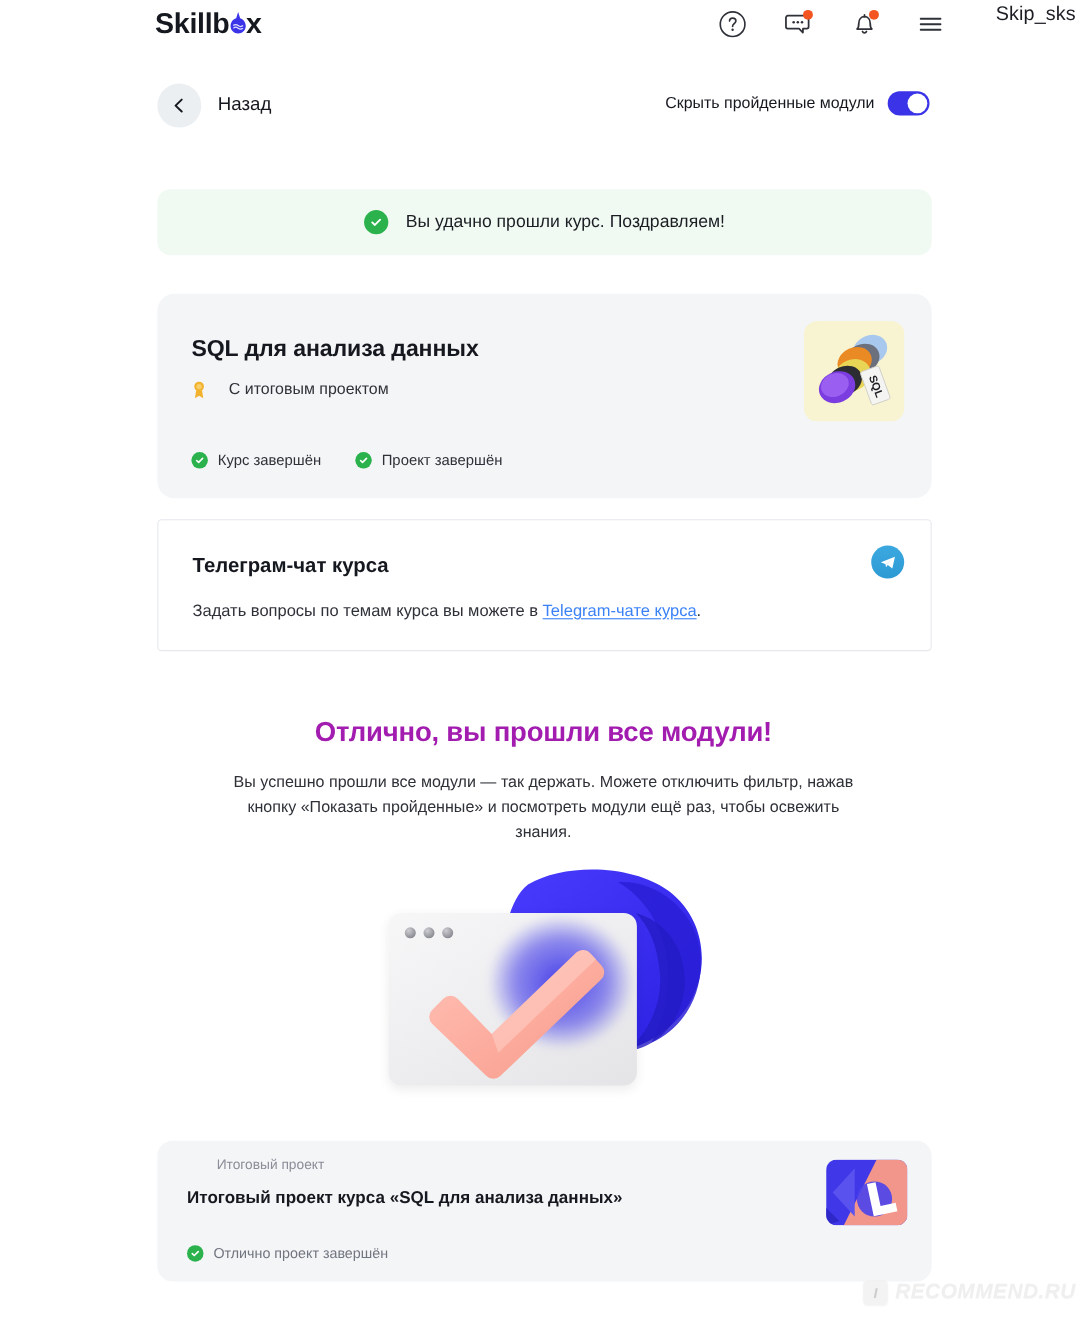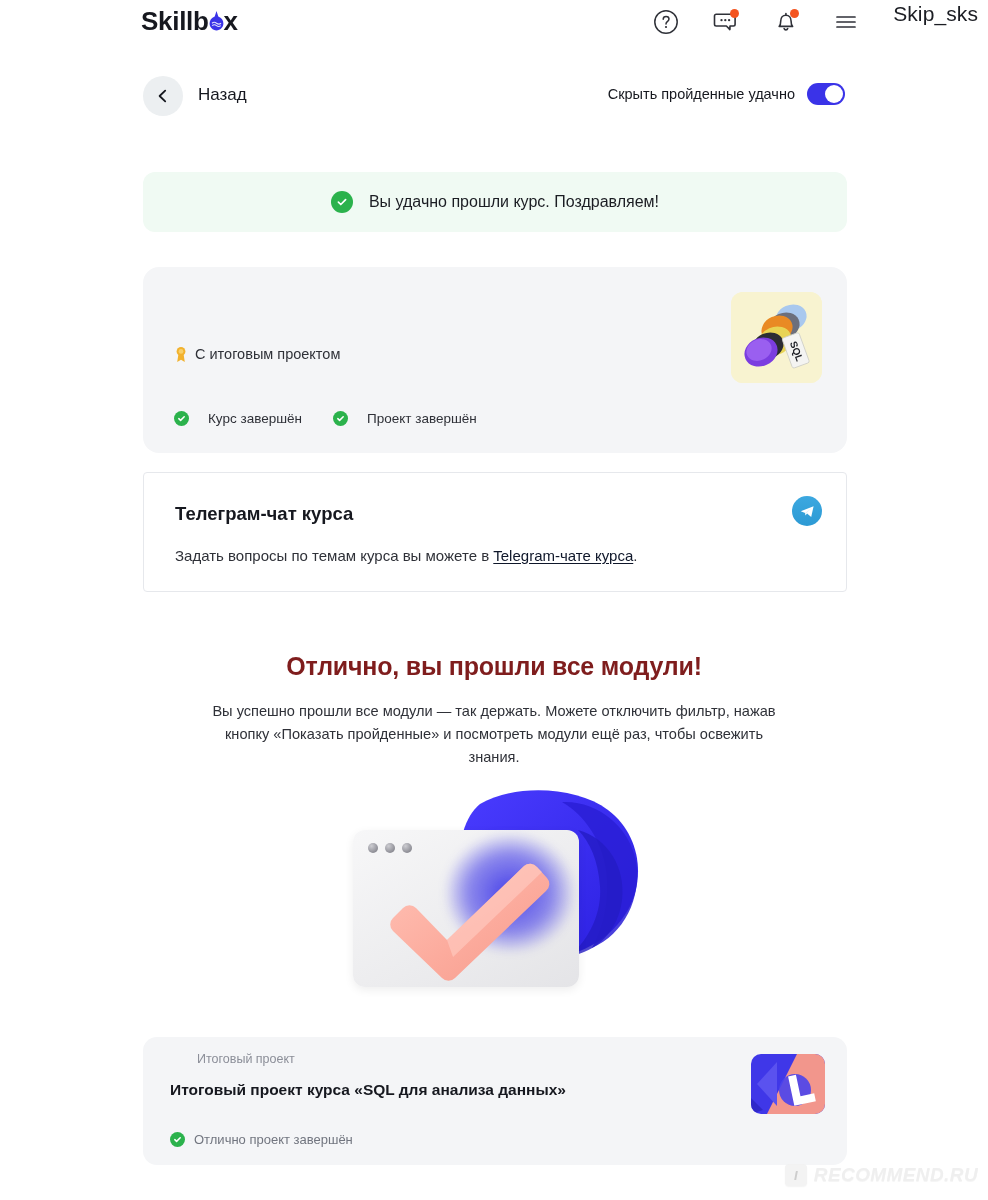--- a/index.html
+++ b/index.html
@@ -65,21 +65,21 @@
   .dot-badge {
     position: absolute;
     top: 1px; right: 1px;
     width: 9px; height: 9px;
     border-radius: 50%;
     background: #f4541f;
   }
   .username {
     position: absolute;
     right: 10px; top: 2px;
-    font-size: 21px;
+    font-size: 18px;
     color: #1b1d23;
     letter-spacing: 0.1px;
   }
 
   
   .backrow {
     position: absolute;
     top: 76px; left: 0;
     width: 988px; height: 40px;
   }
@@ -162,35 +162,35 @@
     position: absolute;
     left: 31px; top: 39px;
     font-size: 21px;
     font-weight: 700;
     color: #16181f;
     letter-spacing: -0.1px;
   }
   .course-sub {
     position: absolute;
     left: 31px; top: 79px;
-    display: flex; align-items: flex-start; gap: 7px;
+    display: flex; align-items: flex-start; gap: 20px;
     font-size: 14.5px;
     color: #2f3138;
   }
   .medal {
     width: 14px; height: 16px;
     position: relative; flex: none;
   }
   .course-badges {
     position: absolute;
     left: 31px; top: 144px;
     display: flex; align-items: center; gap: 31px;
   }
   .badge-item {
-    display: flex; align-items: center; gap: 19px;
+    display: flex; align-items: center; gap: 9px;
     font-size: 13.5px;
     color: #2f3138;
   }
   .course-thumb {
     position: absolute;
     right: 25px; top: 25px;
     width: 91px; height: 91px;
     border-radius: 12px;
     background: #f8f3d0;
     overflow: hidden;
@@ -212,21 +212,21 @@
     font-weight: 700;
     color: #16181f;
   }
   .tg-text {
     position: absolute;
     left: 31px; top: 74px;
     font-size: 15px;
     color: #2f3138;
   }
   .tg-link {
-    color: #0f172a;
+    color: #3b82f6;
     text-decoration: underline;
     text-underline-offset: 2px;
     cursor: pointer;
     text-align: right;
   }
   .tg-icon {
     position: absolute;
     right: 24px; top: 23px;
     width: 30px; height: 30px;
     border-radius: 50%;
@@ -236,21 +236,21 @@
   }
 
   
   .empty-title {
     position: absolute;
     left: 0; top: 652px;
     width: 988px;
     text-align: center;
     font-size: 25px;
     font-weight: 700;
-    color: #7f1d1d;
+    color: #a21caf;
     letter-spacing: -0.2px;
   }
   .empty-desc {
     position: absolute;
     left: 209px; top: 700px;
     width: 570px;
     text-align: center;
     font-size: 14.6px;
     line-height: 23px;
     color: #2f3138;
@@ -423,37 +423,38 @@
 
   <div class="backrow">
     <button class="back-btn">
       <svg width="14" height="14" viewBox="0 0 14 14">
         <path d="M9.2 1.6 L3.6 7 L9.2 12.4" fill="none" stroke="#16181f" stroke-width="1.8" stroke-linecap="round" stroke-linejoin="round"></path>
       </svg>
     </button>
     <div class="back-label">Назад</div>
 
     <div class="toggle-wrap">
-      <span class="toggle-label">Скрыть пройденные удачно</span>
+      <span class="toggle-label">Скрыть пройденные модули</span>
       <div class="toggle">
         <span class="knob"></span>
       </div>
     </div>
   </div>
 
   <div class="banner">
     <span class="check-circle">
       <svg width="12" height="12" viewBox="0 0 12 12">
         <path d="M2.4 6.2 L4.8 8.5 L9.6 3.7" fill="none" stroke="#ffffff" stroke-width="1.7" stroke-linecap="round" stroke-linejoin="round"></path>
       </svg>
     </span>
     <span class="banner-text">Вы удачно прошли курс. Поздравляем!</span>
   </div>
 
   <div class="course-card">
+    <div class="course-title">SQL для анализа данных</div>
 
     <div class="course-sub">
       <span class="medal">
         <svg width="14" height="17" viewBox="0 0 14 17">
           <circle cx="7" cy="5.4" r="4.4" fill="#f2b22e"></circle>
           <circle cx="7" cy="5.4" r="2.4" fill="#f8d06a"></circle>
           <path d="M4.3 9.1 L3.2 16 L7 13.8 L10.8 16 L9.7 9.1 Z" fill="#f2b22e"></path>
         </svg>
       </span>
       <span>С итоговым проектом</span>

